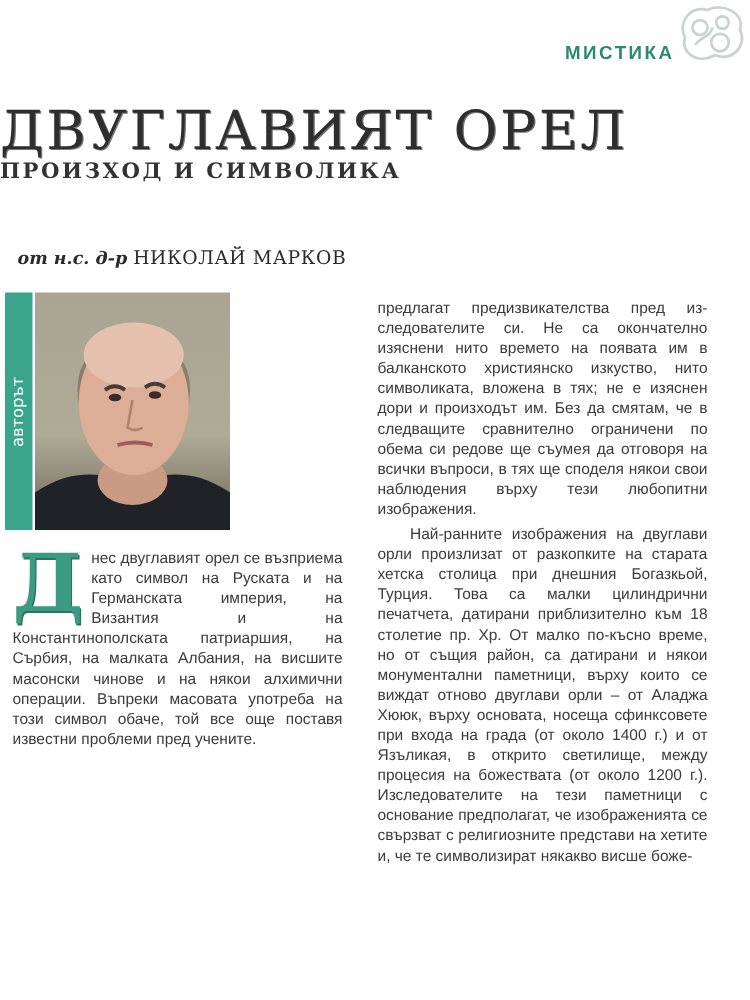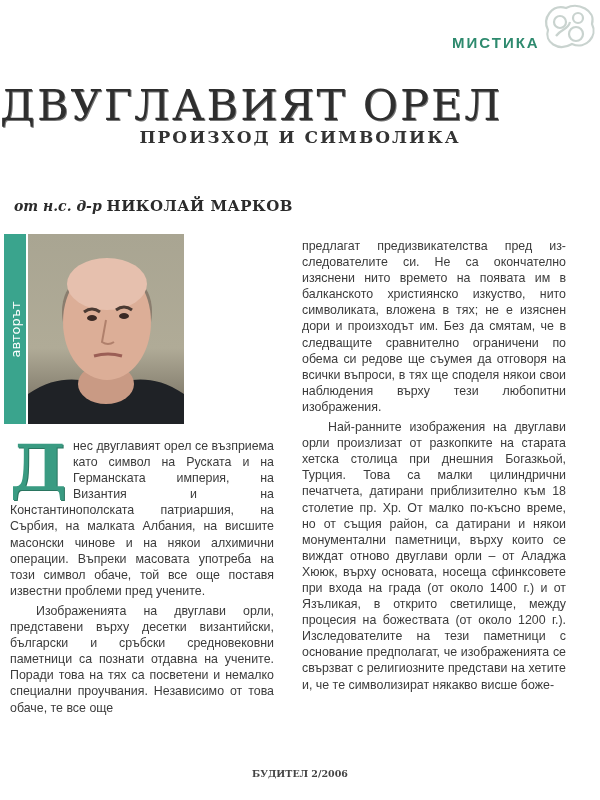--- a/index.html
+++ b/index.html
@@ -11,28 +11,28 @@
     .section-label {
       position: absolute; left: 452px; top: 34px; font-family: Liberation Sans, sans-serif;
       font-weight: bold; font-size: 15px; letter-spacing: 2px; color: #2e8a6e;
     }
     .title {
       position: absolute; left: 0; width: 600px; top: 80px; text-align: left;
       font-family: "DejaVu Serif", serif; font-size: 43px; letter-spacing: 2px; color: #2e2e2e;
       text-shadow: 1px 1px 0 #777;
     }
     .subtitle {
-      position: absolute; left: 0; width: 600px; top: 127px; text-align: center;
+      position: absolute; left: 0; width: 600px; top: 127px; 
       font-family: "DejaVu Serif", serif; font-weight: bold; font-size: 17px; letter-spacing: 2px; color: #333;
     }
     .byline {
       position: absolute; left: 14px; top: 197px; font-family: "DejaVu Serif", serif; font-size: 15px; color: #2b2b2b;
     }
     .byline .pre { font-style: italic; font-size: 14px; font-weight: bold; }
-    .byline .name { font-weight: bold; letter-spacing: 0.5px; }
+    .byline .name { font-weight: normal; letter-spacing: 0.5px; }
     .photo-box { position: absolute; left: 4px; top: 234px; width: 180px; height: 190px; }
     .photo-band {
       position: absolute; left: 0; top: 0; width: 22px; height: 190px; background: #3aa48d;
       display: flex; align-items: center; justify-content: center;
     }
     .photo-band span {
       transform: rotate(-90deg); color: #fff; font-family: "DejaVu Sans", sans-serif; font-size: 13px; white-space: nowrap;
     }
     .photo {
       position: absolute; left: 24px; top: 0; width: 156px; height: 190px;
@@ -97,23 +97,21 @@
       <path d="M78 86 L 74 108 Q 80 112 86 108" stroke="#b0806c" stroke-width="2" fill="none"></path>
       <path d="M66 122 Q 80 118 94 122" stroke="#9b5e55" stroke-width="3" fill="none"></path>
     </svg>
   </div>
 </div>
 
 <div class="col col-left">
   <p class="first">
     <span class="dropcap">Д</span><span>нес двуглавият орел се въз­приема като символ на Руската и на Германската империя, на Византия и на Константинополската патриаршия, на Сърбия, на малката Албания, на висшите масонски чинове и на някои алхимични операции. Въп­реки масовата употреба на този сим­вол обаче, той все още поставя извест­ни проблеми пред учените.</span>
   </p>
-  <p>Изображенията на двуглави орли, представени върху десетки византий­ски, български и сръбски средновеков­ни паметници са познати отдавна на учените. Поради това на тях са посве­тени и немалко специални проучвания. Независимо от това обаче, те все още</p>
 </div>
 
 <div class="col col-right">
   <p class="first">предлагат предизвикателства пред из­следователите си. Не са окончателно изяснени нито времето на появата им в балканското християнско изкуство, ни­то символиката, вложена в тях; не е изяснен дори и произходът им. Без да смятам, че в следващите сравнително ограничени по обема си редове ще съ­умея да отговоря на всички въпроси, в тях ще споделя някои свои наблюдения върху тези любопитни изображения.</p>
   <p>Най-ранните изображения на дву­глави орли произлизат от разкопките на старата хетска столица при днешния Богазкьой, Турция. Това са малки ци­линдрични печатчета, датирани при­близително към 18 столетие пр. Хр. От малко по-късно време, но от същия ра­йон, са датирани и някои монументални паметници, върху които се виждат от­ново двуглави орли – от Аладжа Хююк, върху основата, носеща сфинксовете при входа на града (от около 1400 г.) и от Язъликая, в открито светилище, между процесия на божествата (от около 1200 г.). Изследователите на те­зи паметници с основание предпола­гат, че изображенията се свързват с религиозните представи на хетите и, че те символизират някакво висше боже-</p>
 </div>
 
 <div class="footer">
-  <div>БУДИТЕЛ 2/2006</div>
 </div>
 
 </body></html>

